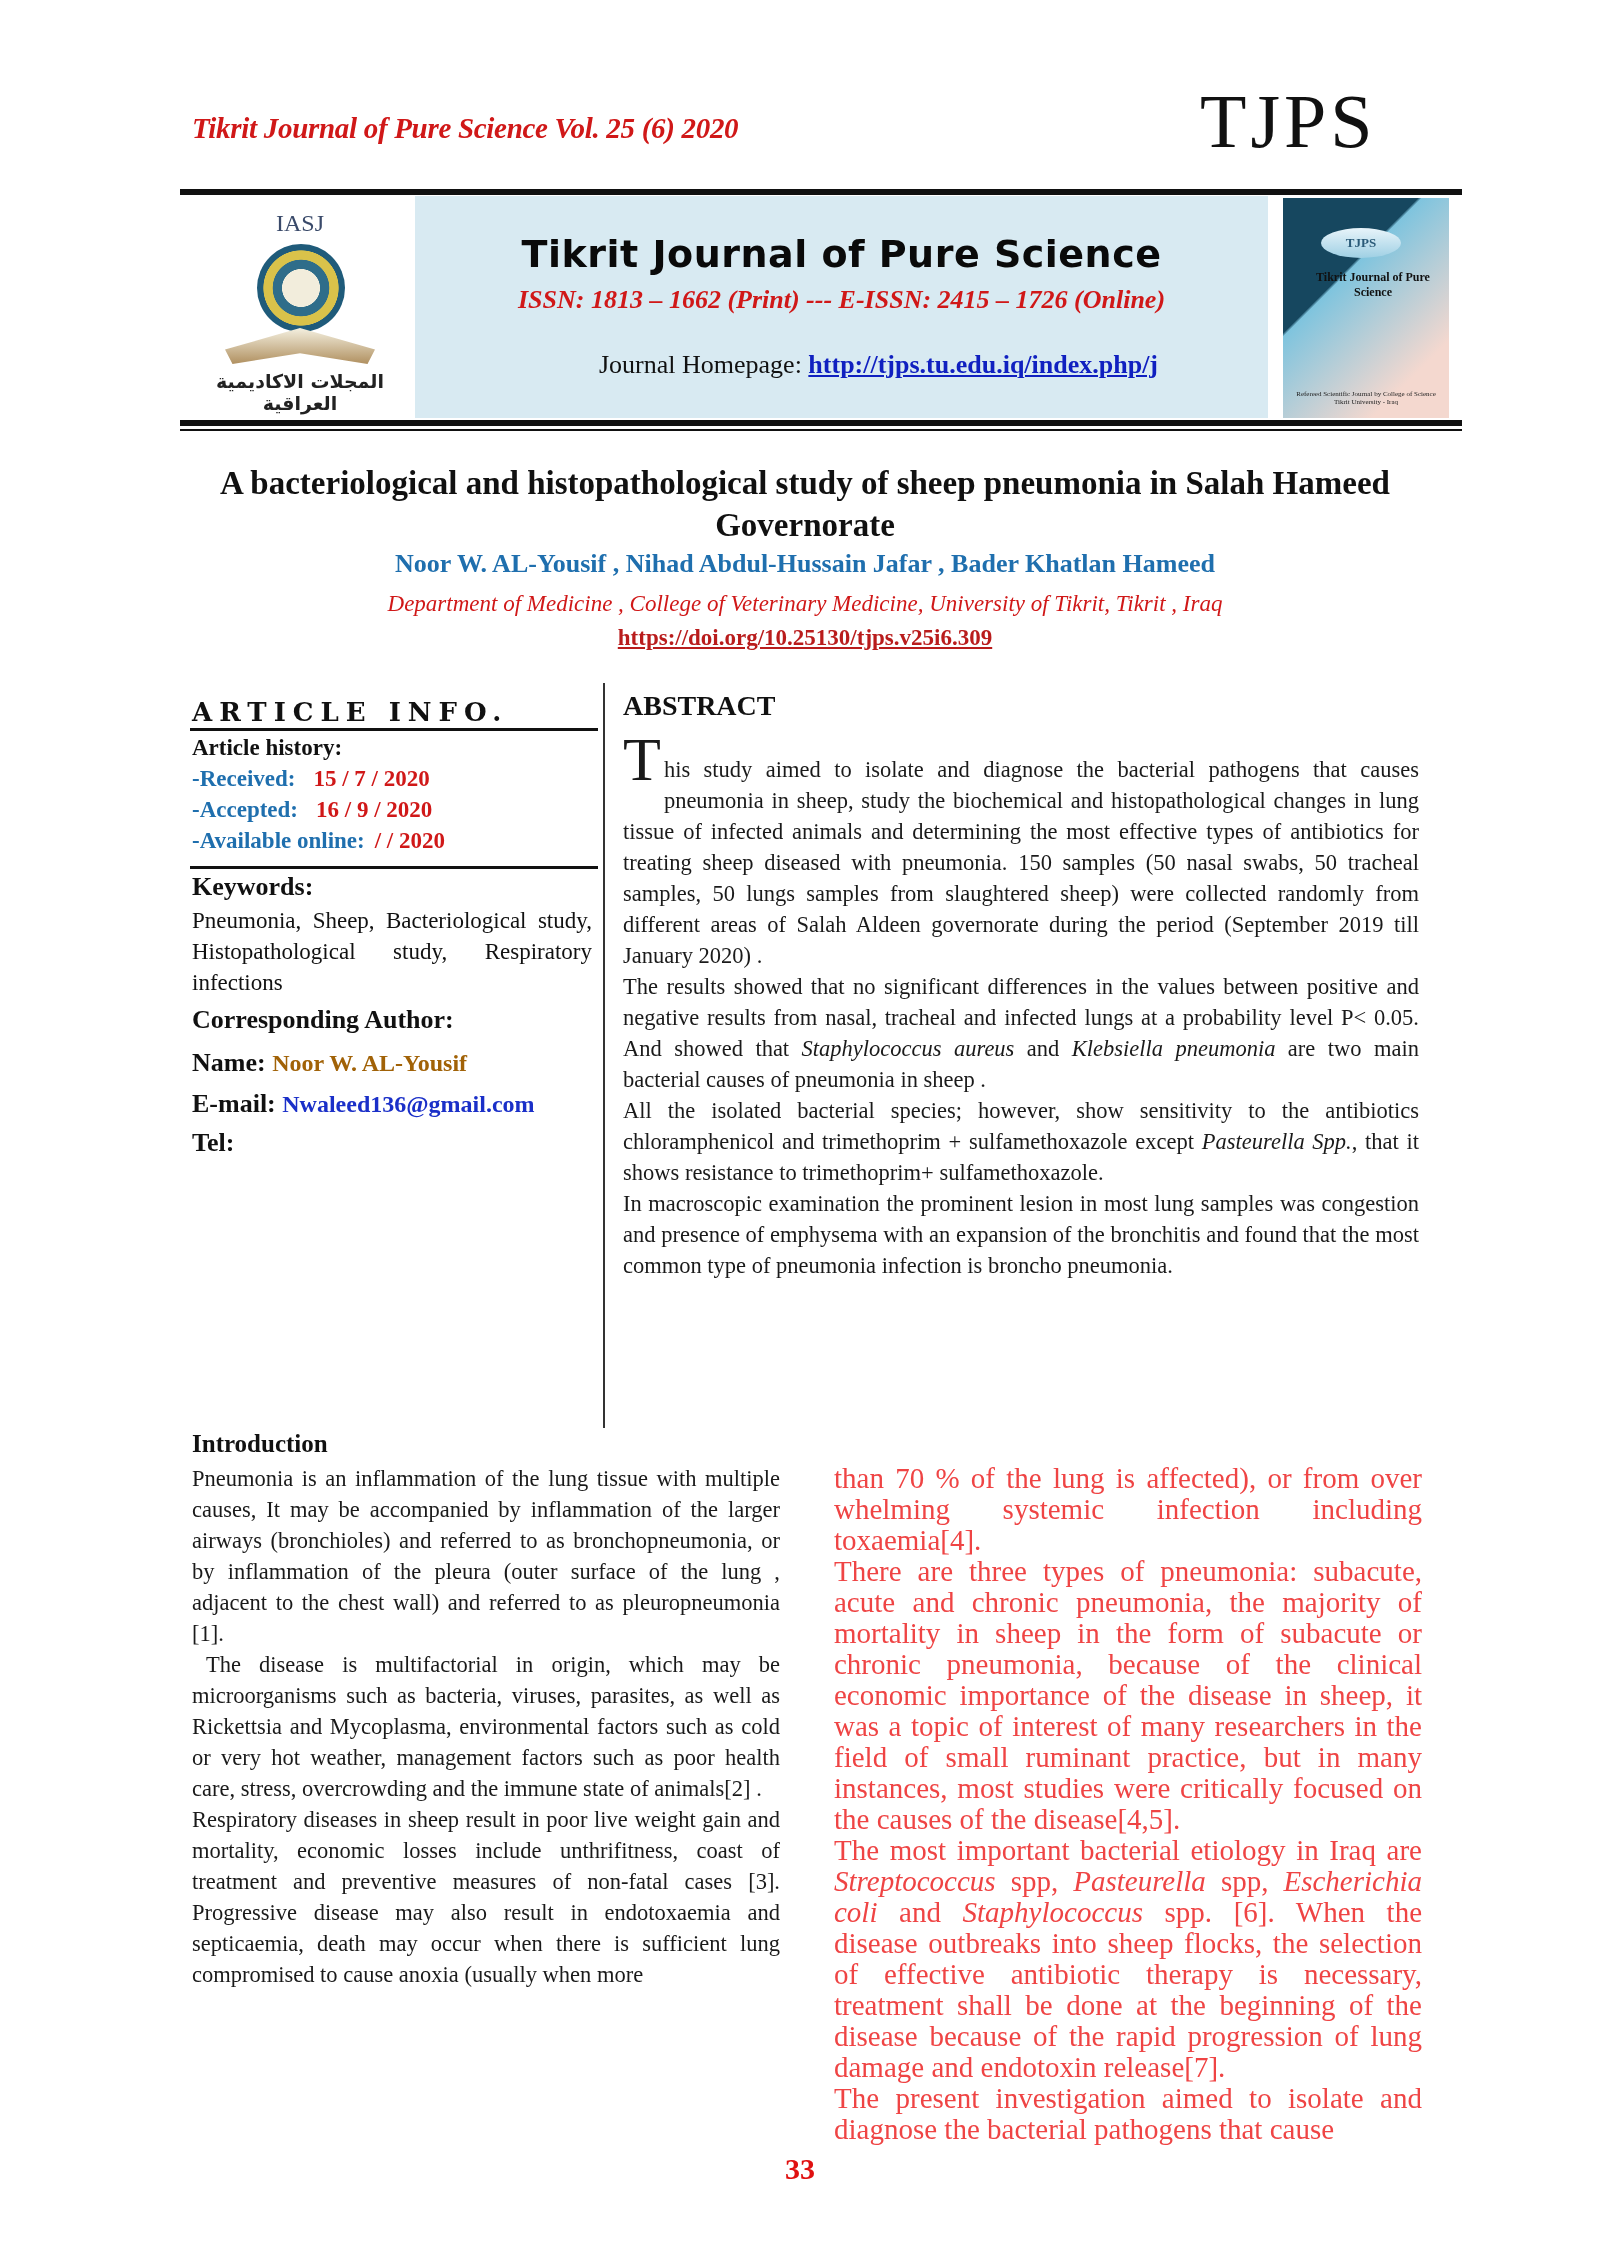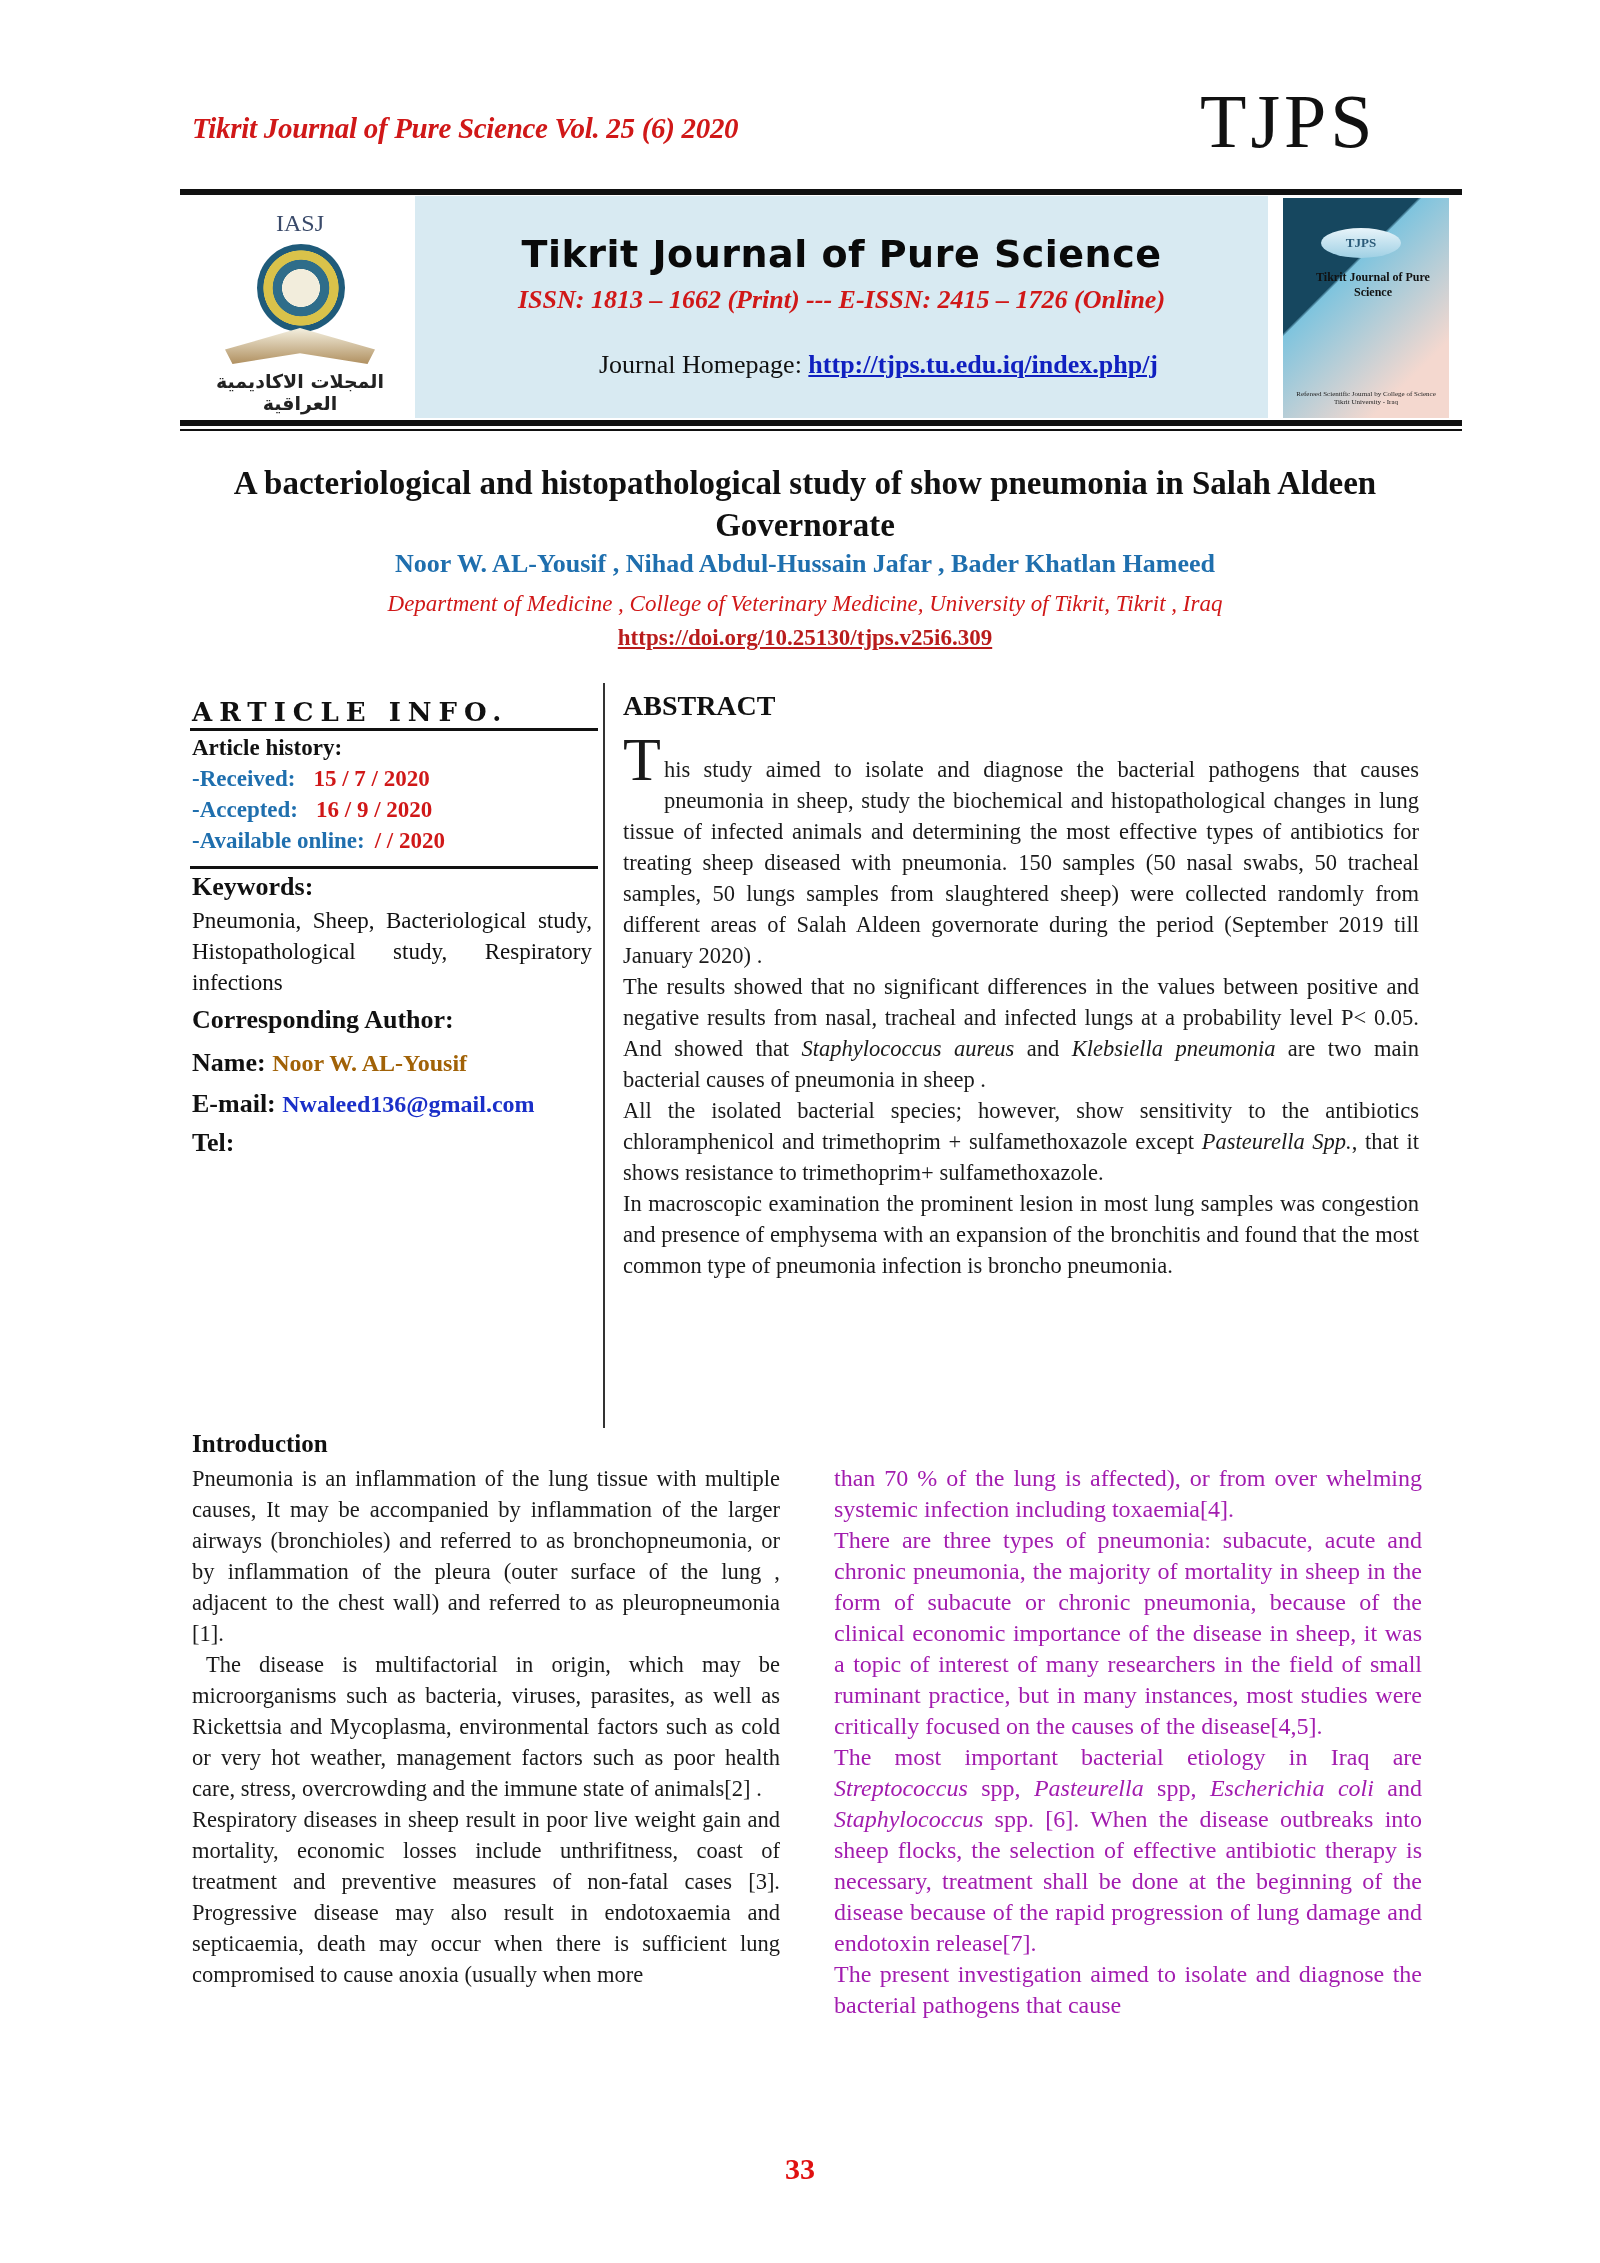--- a/index.html
+++ b/index.html
@@ -80,22 +80,22 @@
   .abs-body { left: 623px; top: 728px; width: 796px; font-size: 22.5px; line-height: 31px;
               text-align: justify; color: #1a1a1a; }
   .abs-body p { margin: 0; }
   .dropcap { float: left; font-size: 62px; line-height: 54px; padding-right: 3px; margin-top: 4px; }
   .first-line { display: block; padding-top: 26px; }
 
   
   .intro-heading { left: 192px; top: 1430px; font-weight: bold; font-size: 25px; }
   .col-left { left: 192px; top: 1463px; width: 588px; font-size: 22.5px; line-height: 31px;
               text-align: justify; color: #1a1a1a; }
-  .col-right { left: 834px; top: 1463px; width: 588px; font-size: 24px; line-height: 31px;
-               text-align: justify; color: #a21caf; }
+  .col-right { left: 834px; top: 1463px; width: 588px; font-size: 29px; line-height: 31px;
+               text-align: justify; color: #ef4444; }
   .col-left p, .col-right p { margin: 0; }
   .indent { text-indent: 14px; }
 
   .page-num { left: 700px; top: 2152px; width: 200px; text-align: center; color: #e01010;
               font-weight: bold; font-size: 30px; }
 </style>
 </head>
 <body>
 
 <div class="abs run-title">Tikrit Journal of Pure Science Vol. 25 (6) 2020</div>
@@ -116,21 +116,21 @@
   <a>http://tjps.tu.edu.iq/index.php/j</a>
 </div>
 <div class="abs cover">
   <div class="cover-oval">TJPS</div>
   <div class="cover-title">Tikrit Journal of Pure Science</div>
   <div class="cover-foot">Refereed Scientific Journal by College of Science Tikrit University - Iraq</div>
 </div>
 <div class="abs rule-bot"></div>
 <div class="abs rule-bot2"></div>
 
-<div class="abs paper-title">A bacteriological and histopathological study of show pneumonia in Salah Aldeen Governorate</div>
+<div class="abs paper-title">A bacteriological and histopathological study of sheep pneumonia in Salah Hameed Governorate</div>
 <div class="abs authors">Noor W. AL-Yousif , Nihad Abdul-Hussain Jafar , Bader Khatlan Hameed</div>
 <div class="abs affil">Department of Medicine , College of Veterinary Medicine, University of Tikrit, Tikrit , Iraq</div>
 <div class="abs doi">
   <a>https://doi.org/10.25130/tjps.v25i6.309</a>
 </div>
 
 <div class="abs info-heading">ARTICLE INFO.</div>
 <div class="abs info-rule1"></div>
 <div class="abs hist-label">Article history:</div>
 <div class="abs hist-row" style="top:766px">

